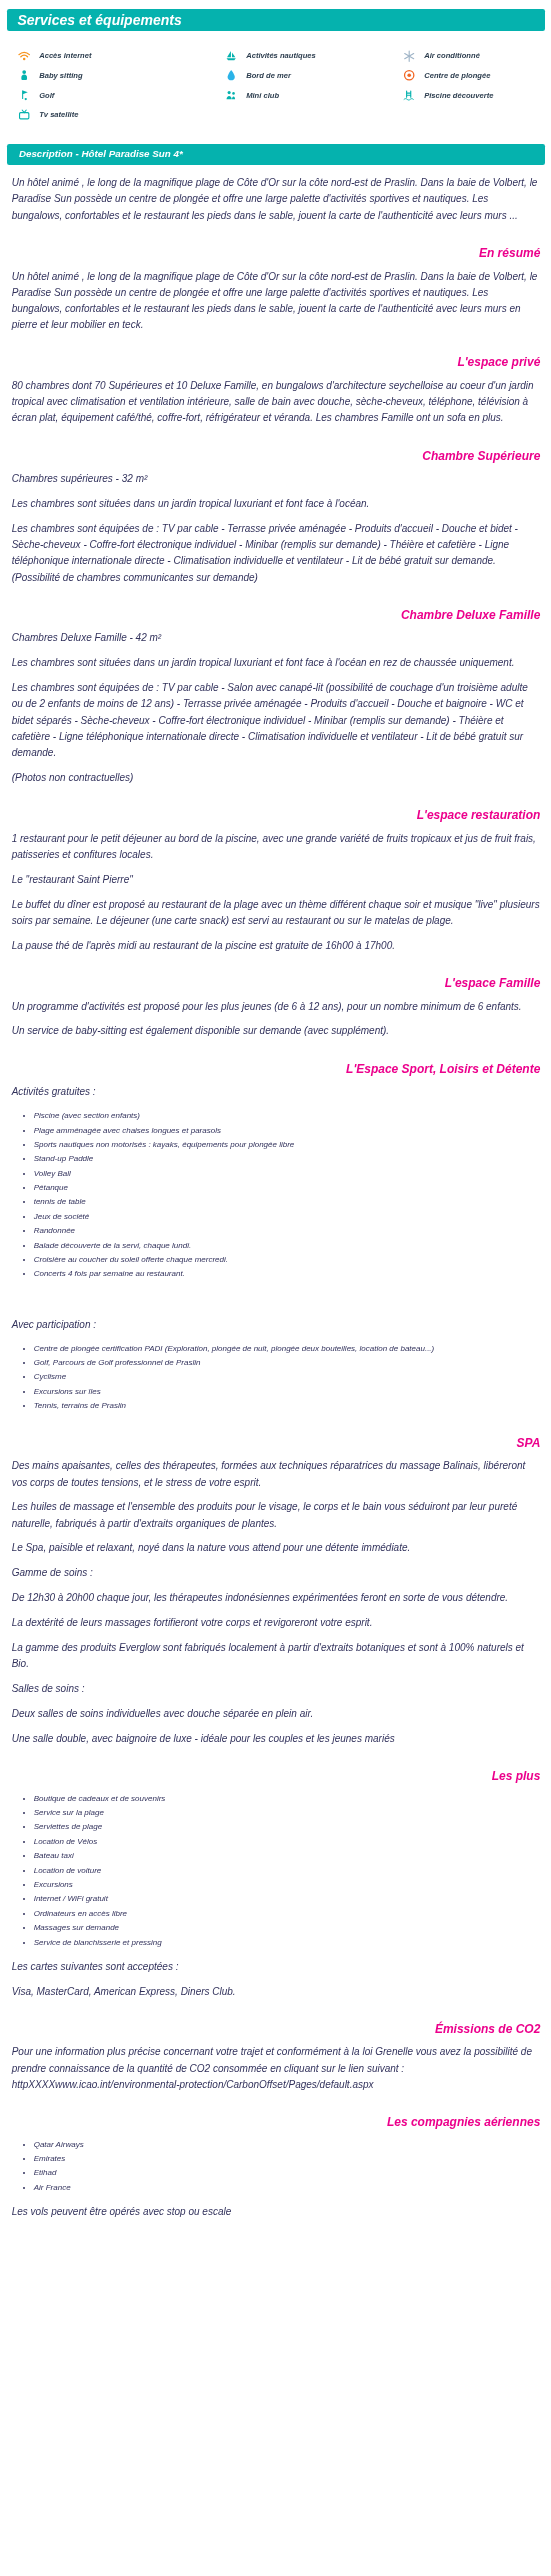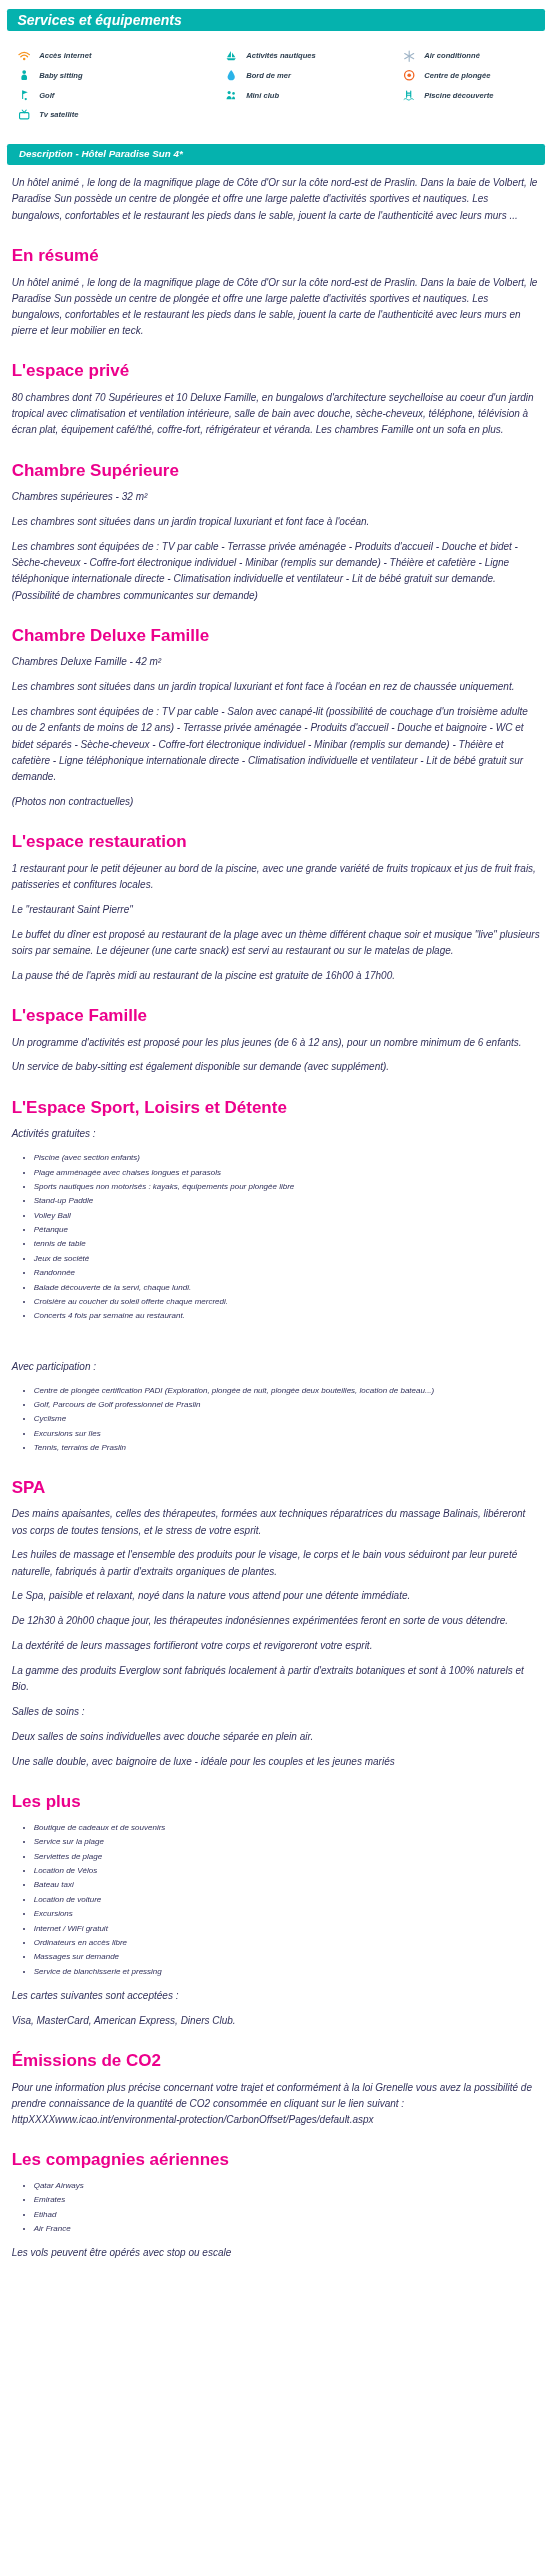--- a/index.html
+++ b/index.html
@@ -28,22 +28,22 @@
   .svc-icon { width:13px; height:13px; flex:0 0 13px; display:inline-flex; align-items:center; justify-content:center; }
   .svc-icon svg { width:12.4px; height:12.4px; display:block; }
   .svc-label { font-weight:bold; font-style:italic; font-size:7.6px; color:#2d3e4f; }
 
   .content { padding:0 4.4px; }
   .content p {
     font-style:italic; font-size:10px; line-height:1.62;
     margin:8.7px 0; color:#32325c;
   }
   h2.pink {
-    color:#ec008c; font-weight:bold;
-    font-size:17px; margin:22px 0 8.7px 0;
+    color:#ec008c; font-style:italic; font-weight:bold;
+    font-size:12px; margin:22px 0 8.7px 0;text-align:right;
   }
   ul.blist { margin:7.3px 0 7.3px 22px; padding:0; }
   ul.blist li {
     font-style:italic; font-size:8px; line-height:1.8; color:#32325c;
   }
   .gap-top { margin-top:35px !important; }
   .co2-link { font-style:italic; }
 </style>
 </head>
 <body>
@@ -237,20 +237,21 @@
         <li>Excursions sur îles</li>
         <li>Tennis, terrains de Praslin</li>
       </ul>
     </section>
 
     <section>
       <h2 class="pink">SPA</h2>
       <p>Des mains apaisantes, celles des thérapeutes, formées aux techniques réparatrices du massage Balinais, libéreront vos corps de toutes tensions, et le stress de votre esprit.</p>
       <p>Les huiles de massage et l'ensemble des produits pour le visage, le corps et le bain vous séduiront par leur pureté naturelle, fabriqués à partir d'extraits organiques de plantes.</p>
       <p>Le Spa, paisible et relaxant, noyé dans la nature vous attend pour une détente immédiate.</p>
+      <p>Gamme de soins :</p>
       <p>De 12h30 à 20h00 chaque jour, les thérapeutes indonésiennes expérimentées feront en sorte de vous détendre.</p>
       <p>La dextérité de leurs massages fortifieront votre corps et revigoreront votre esprit.</p>
       <p>La gamme des produits Everglow sont fabriqués localement à partir d'extraits botaniques et sont à 100% naturels et Bio.</p>
       <p>Salles de soins :</p>
       <p>Deux salles de soins individuelles avec douche séparée en plein air.</p>
       <p>Une salle double, avec baignoire de luxe - idéale pour les couples et les jeunes mariés</p>
     </section>
 
     <section>
       <h2 class="pink">Les plus</h2>

